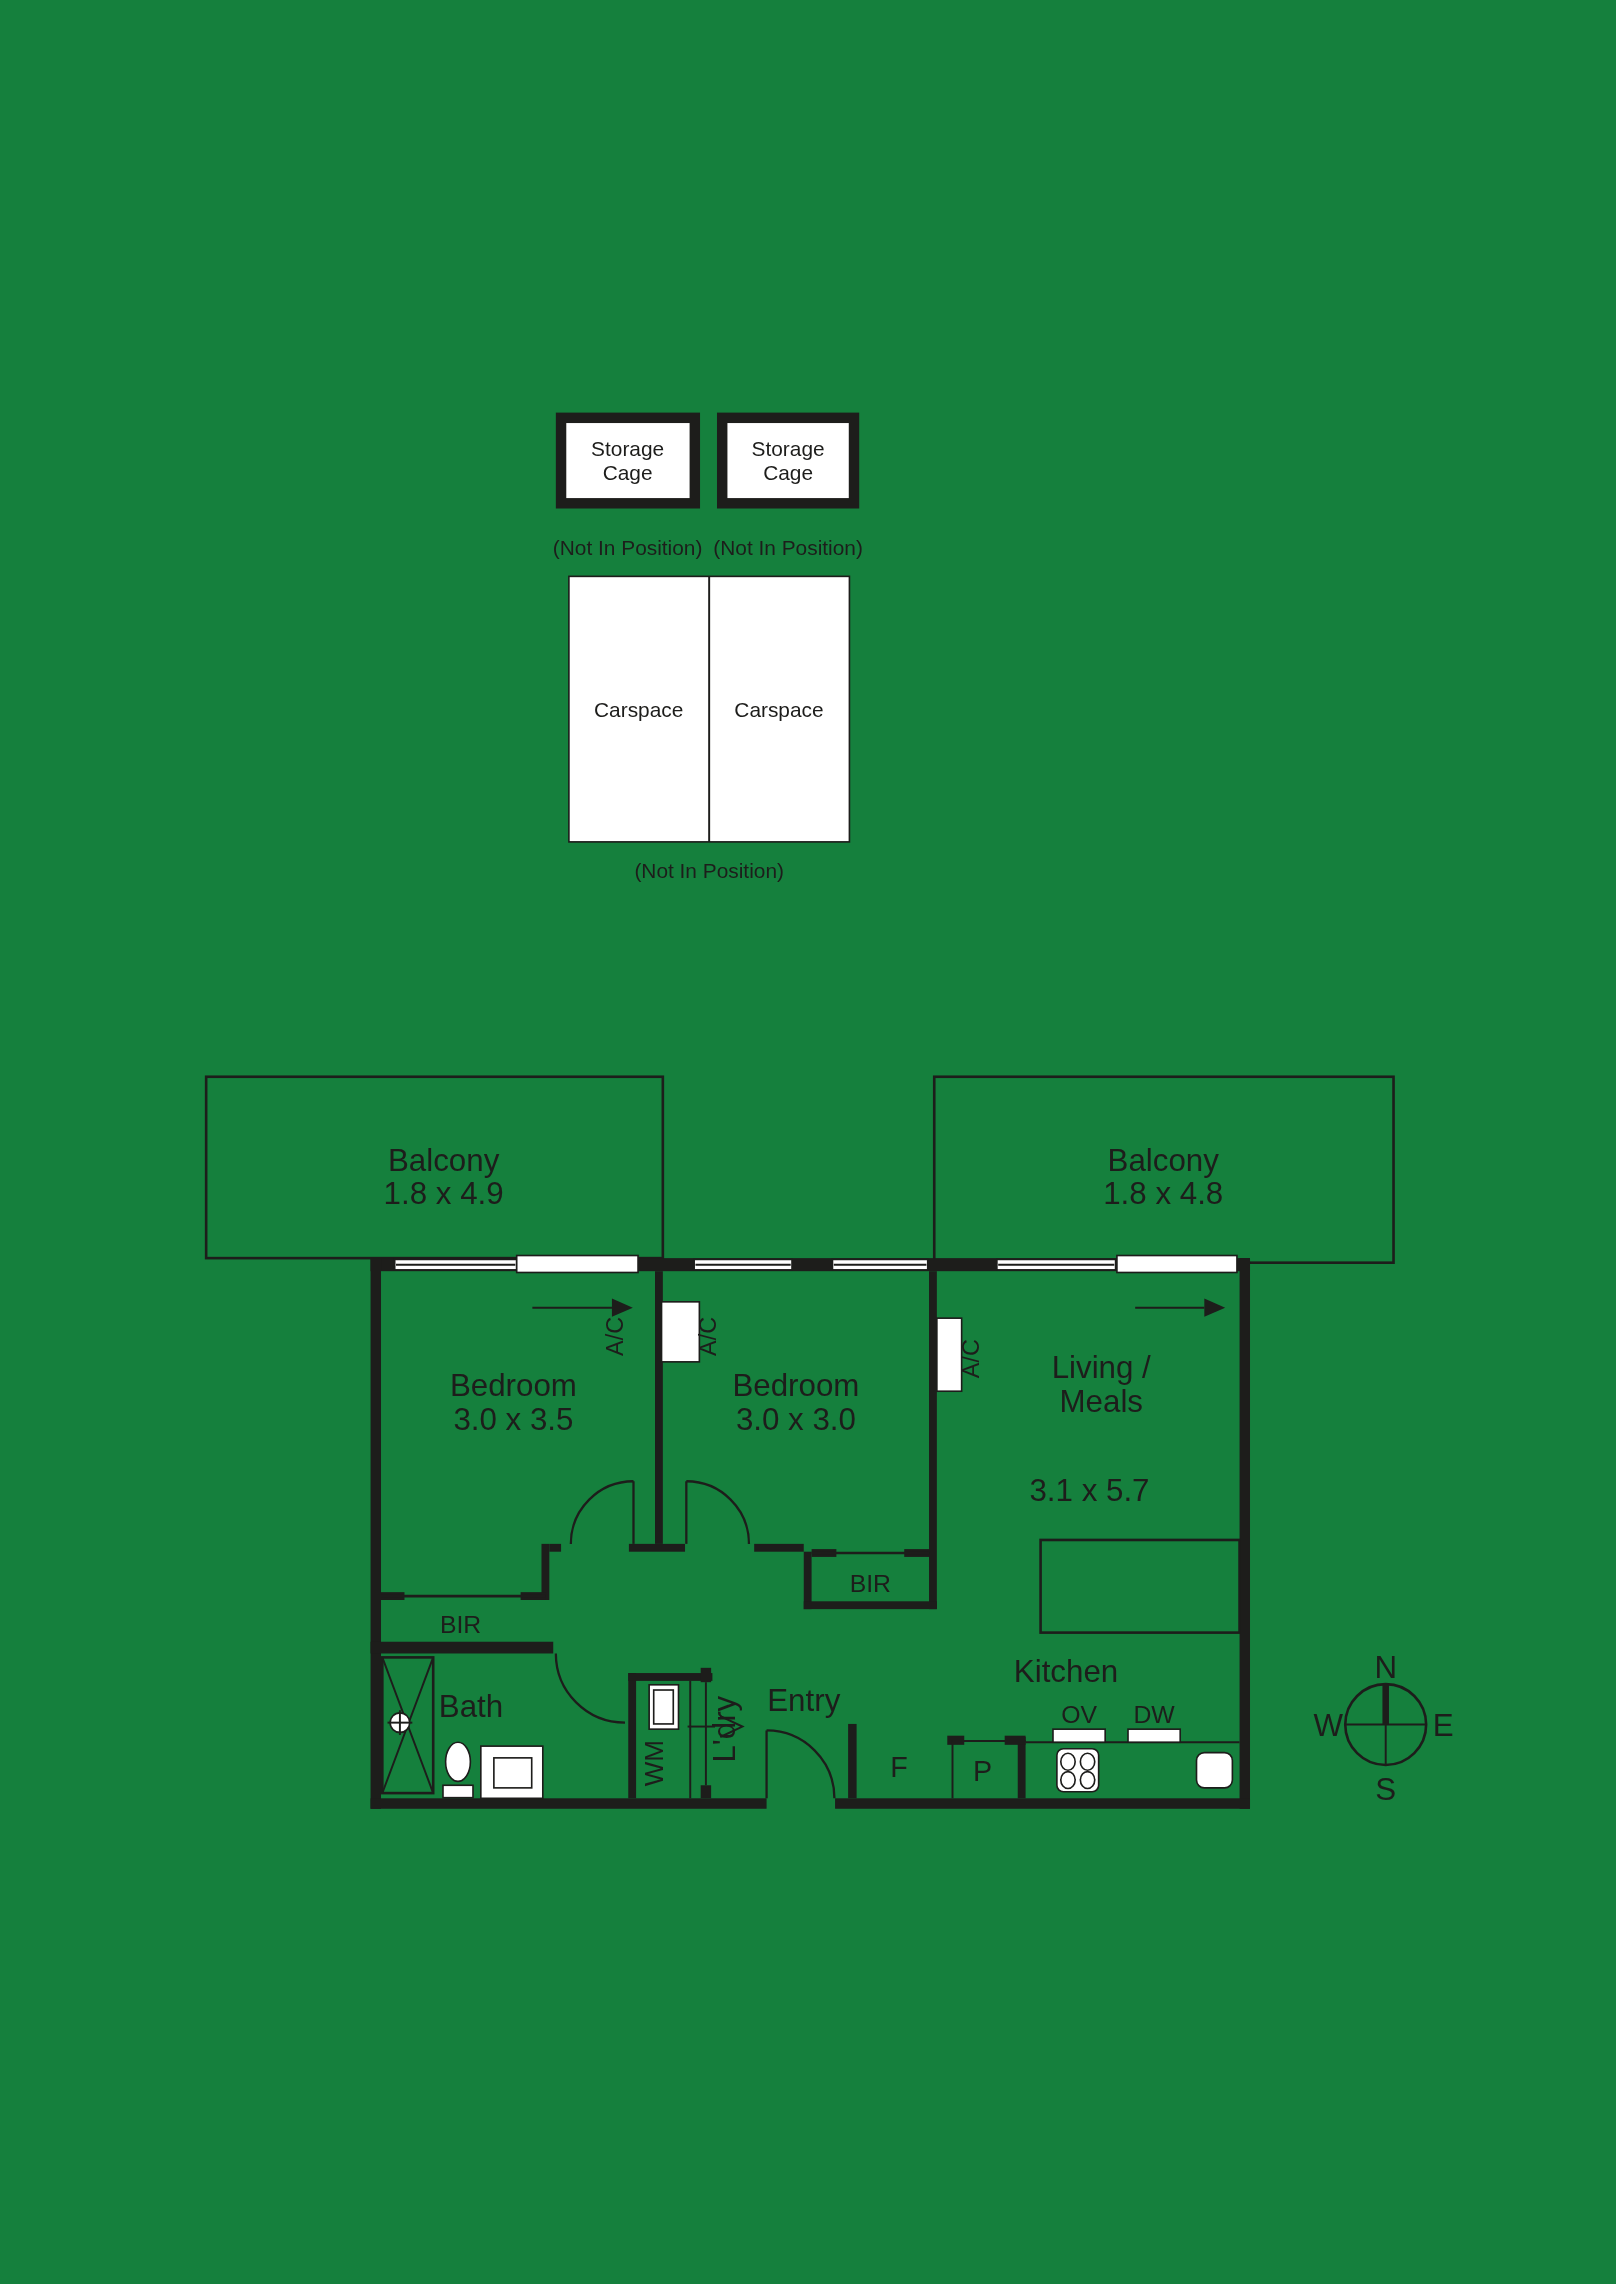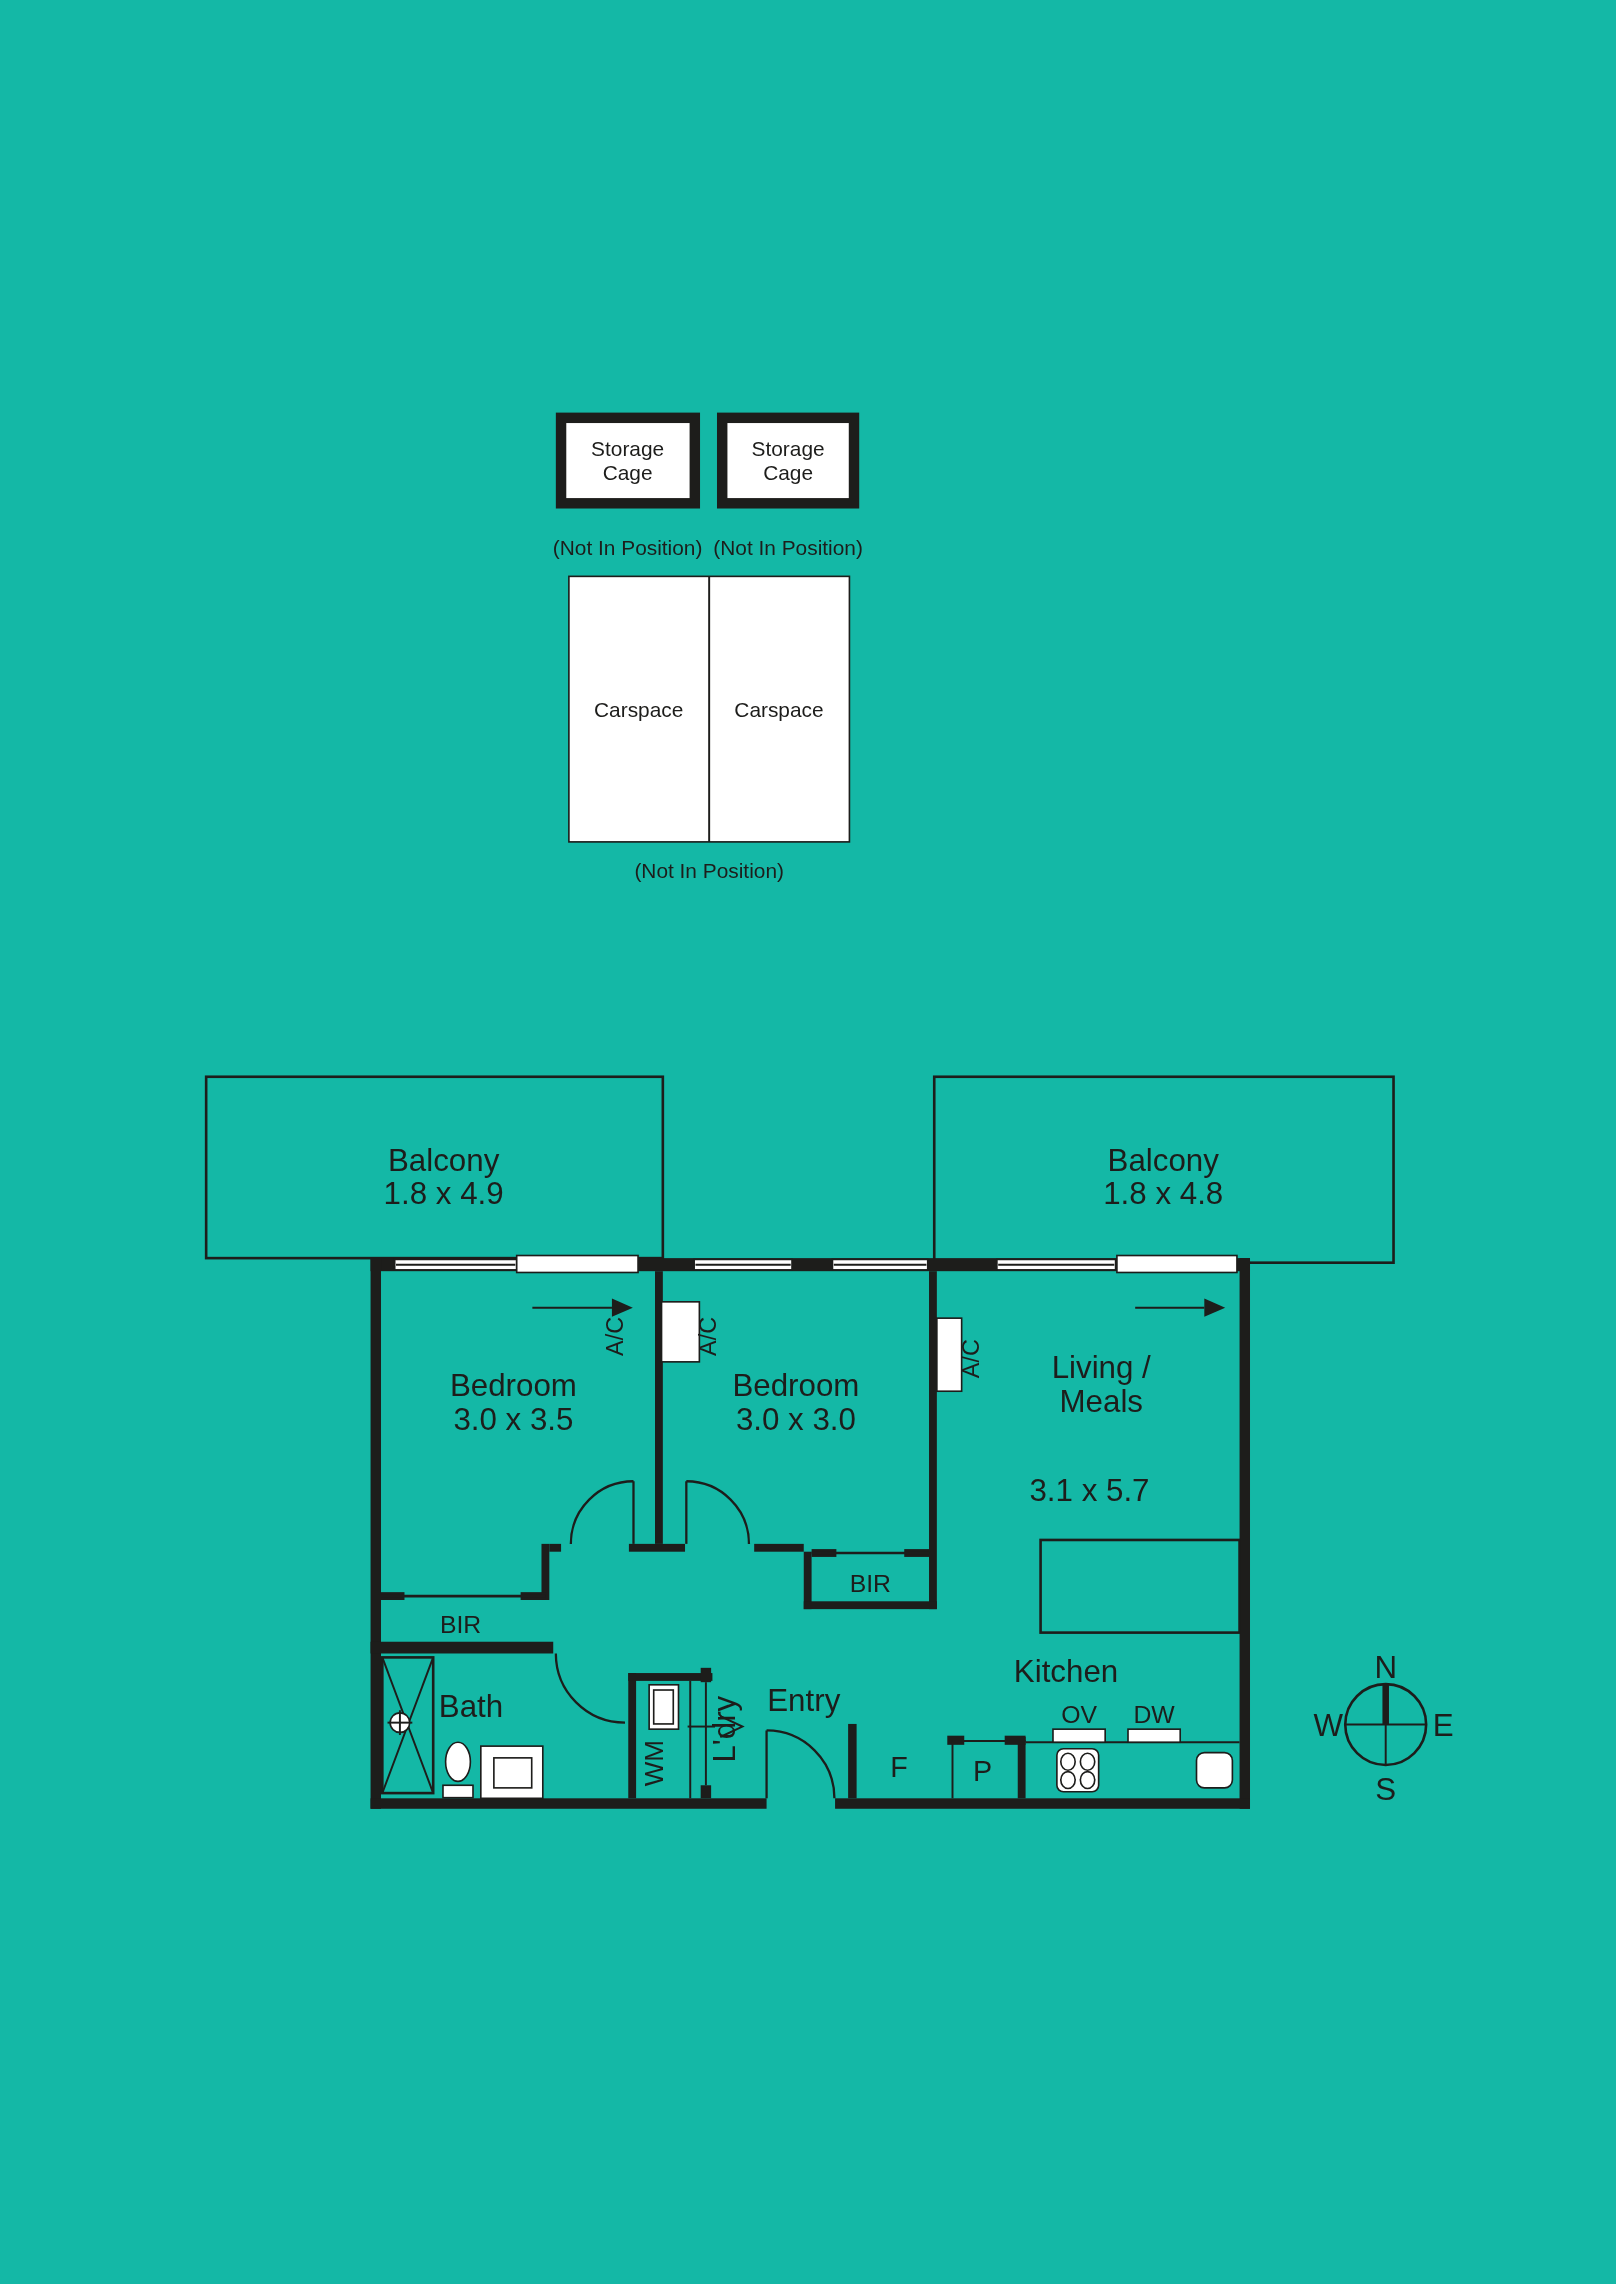--- a/index.html
+++ b/index.html
@@ -1,16 +1,16 @@
 <!DOCTYPE html>
 <html style="font-size:10.4px"><head>
 <meta charset="utf-8">
 <style>
   html,body{margin:0;padding:0;background:#ffffff;}
-  .page{position:relative;width:1616px;height:2284px;background:#14b8a6;overflow:hidden;}
+  .page{position:relative;width:1616px;height:2284px;background:#15803d;overflow:hidden;}
   svg{position:absolute;left:0;top:0;}
   text{font-family:"Liberation Sans", sans-serif;fill:#1d1d1b;}
   .tm{text-anchor:middle;}
   .wall{fill:#1d1d1b;}
   .thin{fill:none;stroke:#1d1d1b;stroke-width:4;}
   .thin3{fill:none;stroke:#1d1d1b;stroke-width:3;}
   .fix{fill:#ffffff;stroke:#1d1d1b;stroke-width:2.5;}
   .door{fill:none;stroke:#1d1d1b;stroke-width:3.5;}
   .f-room{font-size:48px;}
   .f-small{font-size:38px;}

